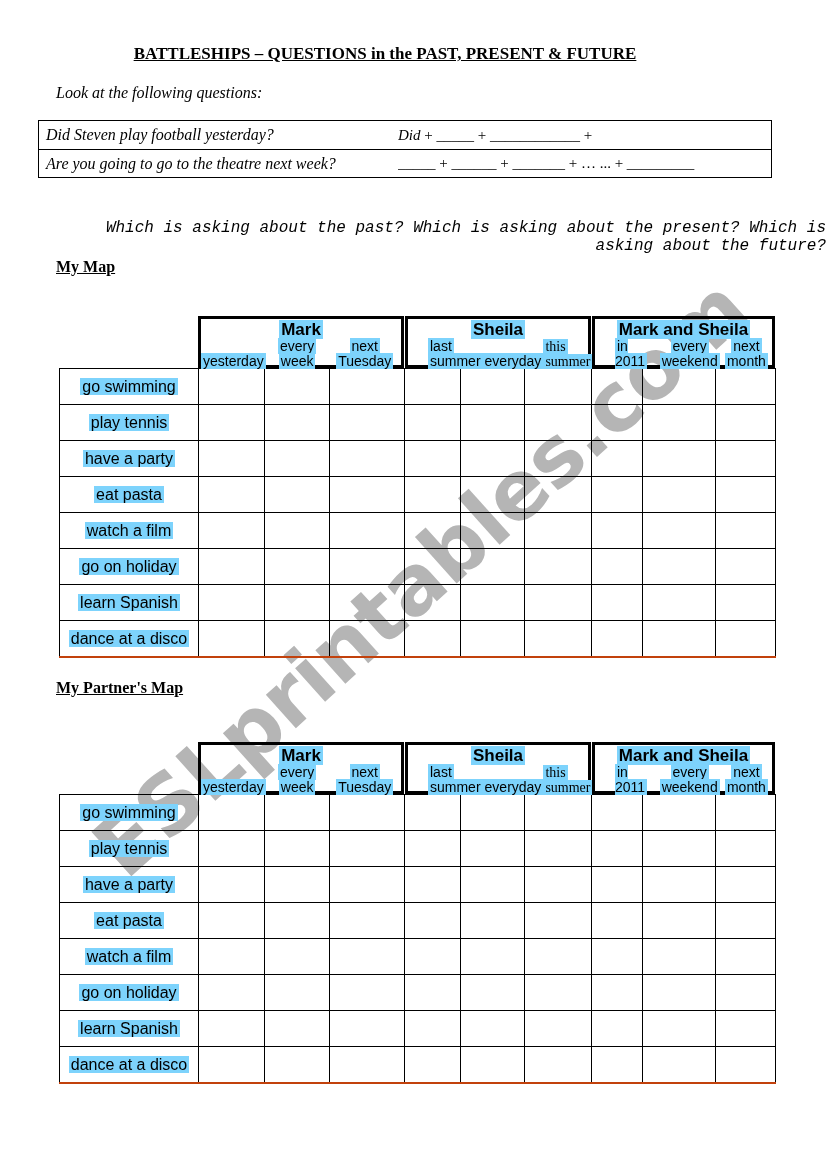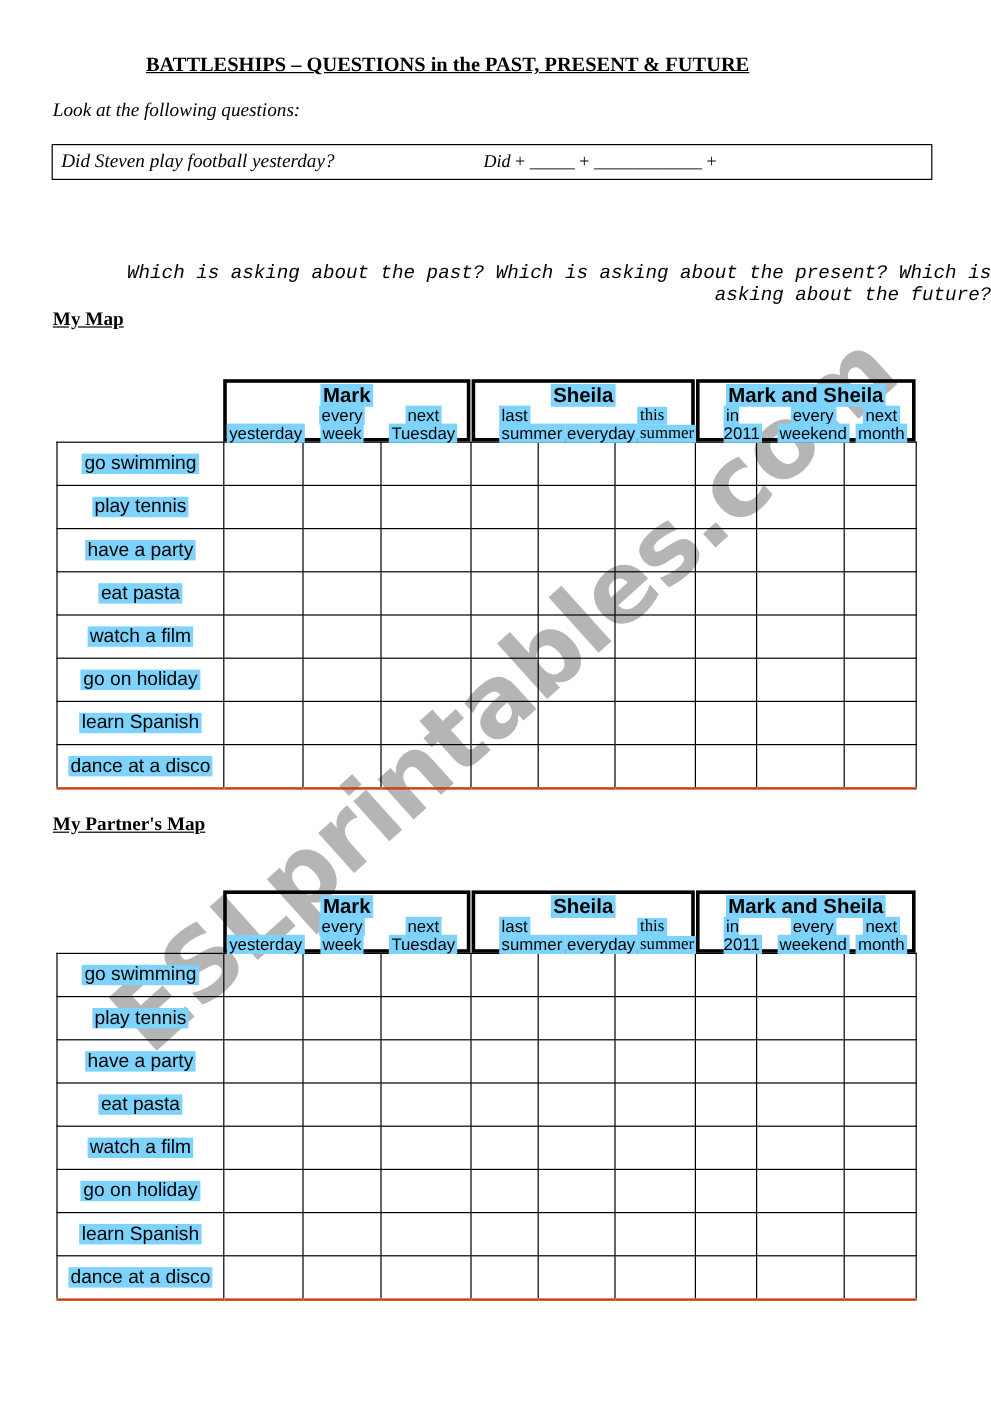--- a/index.html
+++ b/index.html
@@ -7,21 +7,21 @@
     position:relative; width:826px; height:1169px; background:#ffffff;
     font-family:"Liberation Sans", sans-serif; color:#000; overflow:hidden;
   }
   
   .watermark {
     position:absolute; left:420px; top:578px; z-index:0;
     transform:translate(-50%,-50%) rotate(-42deg);
     font-family:"DejaVu Sans", sans-serif; font-weight:700;
     font-size:82px; letter-spacing:-1px; white-space:nowrap;
   }
-  .content { position:absolute; inset:0; z-index:1; }
+  .content { position:absolute; inset:0; z-index:1;margin-left:12px; }
 
   
   .doc-title {
     position:absolute; left:43px; top:44px; width:660px; text-align:center;
     font-family:"Liberation Serif", serif; font-weight:700; font-size:17px;
     text-decoration:underline;
   }
   .intro {
     position:absolute; left:44px; top:84px;
     font-family:"Liberation Serif", serif; font-style:italic; font-size:16px;
@@ -33,21 +33,21 @@
   .map-title {
     position:absolute; left:44px;
     font-family:"Liberation Serif", serif; font-weight:700; font-size:16px;
     text-decoration:underline;
   }
   #map-title-0 { top:258px; }
   #map-title-1 { top:679px; }
 
   
   .qbox {
-    position:absolute; left:43px; top:120px; width:734px;
+    position:absolute; left:26px; top:120px; width:734px;
     border:1px solid #000; box-sizing:border-box;
   }
   .qrow {
     display:flex; align-items:center; height:27px;
     border-top:1px solid #000;
   }
   .qrow:first-child { border-top:none; height:28px; }
   .qrow .q {
     width:352px; padding-left:7px; flex:none;
     font-family:"Liberation Serif", serif; font-style:italic; font-size:16px;
@@ -99,20 +99,24 @@
   <div class="content">
 
     <div class="doc-title">BATTLESHIPS – QUESTIONS in the PAST, PRESENT &amp; FUTURE</div>
 
     <div class="intro">Look at the following questions:</div>
 
     <div class="qbox">
       <div class="qrow">
         <div class="q">Did Steven play football yesterday?</div>
         <div class="f"><span class="lead">Did</span><span> + _____ + ____________ +</span></div>
+      </div>
+      <div class="qrow">
+        <div class="q">Are you going to go to the theatre next week?</div>
+        <div class="f"><span class="lead"></span><span>_____ + ______ + _______ + … ... + _________</span></div>
       </div>
     </div>
 
     <div class="prompt">Which is asking about the past? Which is asking about the present? Which is asking about the future?</div>
 
     <div class="map-title" id="map-title-0">My Map</div>
     <div class="map" id="map-0">
         <div class="map-header">
           <div class="hgroup" style="width: 206px;">
             <div class="gname"><span class="wbg">Mark</span></div>

